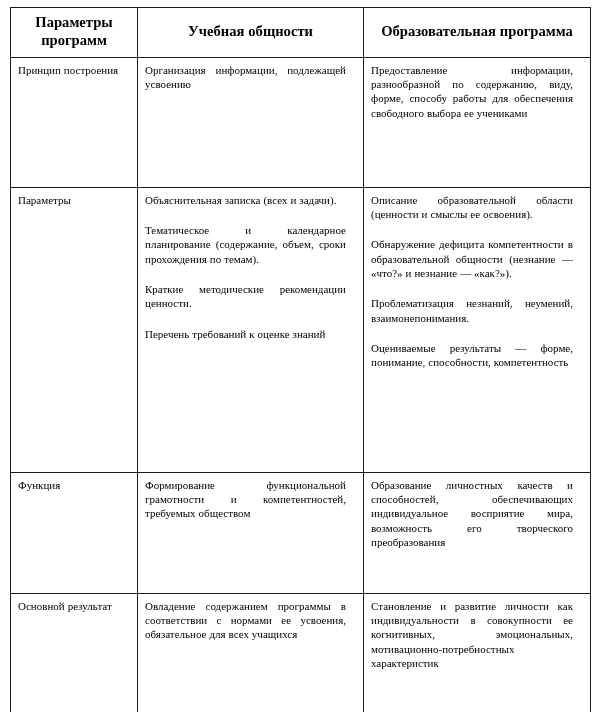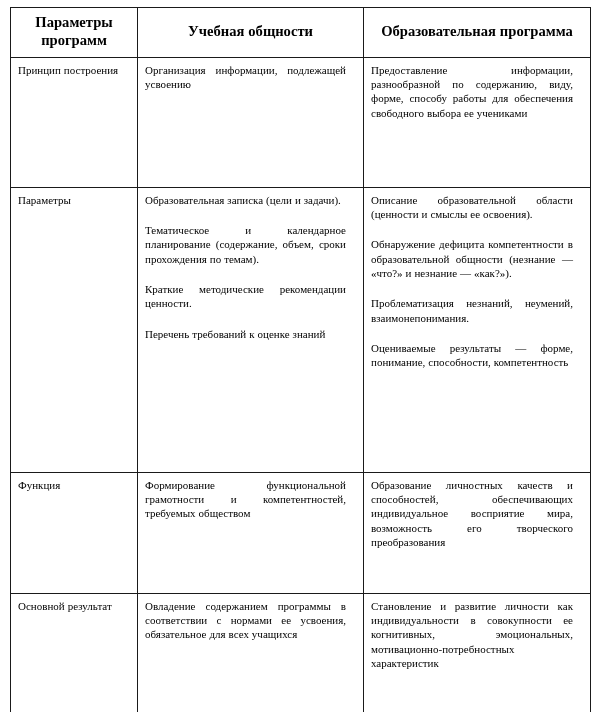--- a/index.html
+++ b/index.html
@@ -122,21 +122,21 @@
 
       <tr class="row-1">
         <td class="key-cell justify-all last-natural">Принцип построения</td>
         <td>Организация информации, подлежащей усвоению</td>
         <td>Предоставление информации, разнообразной по содержанию, виду, форме, способу работы для обеспечения свободного выбора ее учениками</td>
       </tr>
 
       <tr class="row-2">
         <td class="key-cell">Параметры</td>
         <td>
-          <p class="cell-p">Образовательная записка (цели и задачи).</p>
+          <p class="cell-p">Объяснительная записка (всех и задачи).</p>
           <p class="cell-p">Тематическое и календарное планирование (содержание, объем, сроки прохождения по темам).</p>
           <p class="cell-p">Краткие методические рекомендации ценности.</p>
           <p class="cell-p">Перечень требований к оценке знаний</p>
         </td>
         <td>
           <p class="cell-p">Описание образовательной области (ценности и смыслы ее освоения).</p>
           <p class="cell-p">Обнаружение дефицита компетентности в образовательной общности (незнание — «что?» и незнание — «как?»).</p>
           <p class="cell-p">Проблематизация незнаний, неумений, взаимонепонимания.</p>
           <p class="cell-p">Оцениваемые результаты — форме, понимание, способности, компетентность</p>
         </td>

